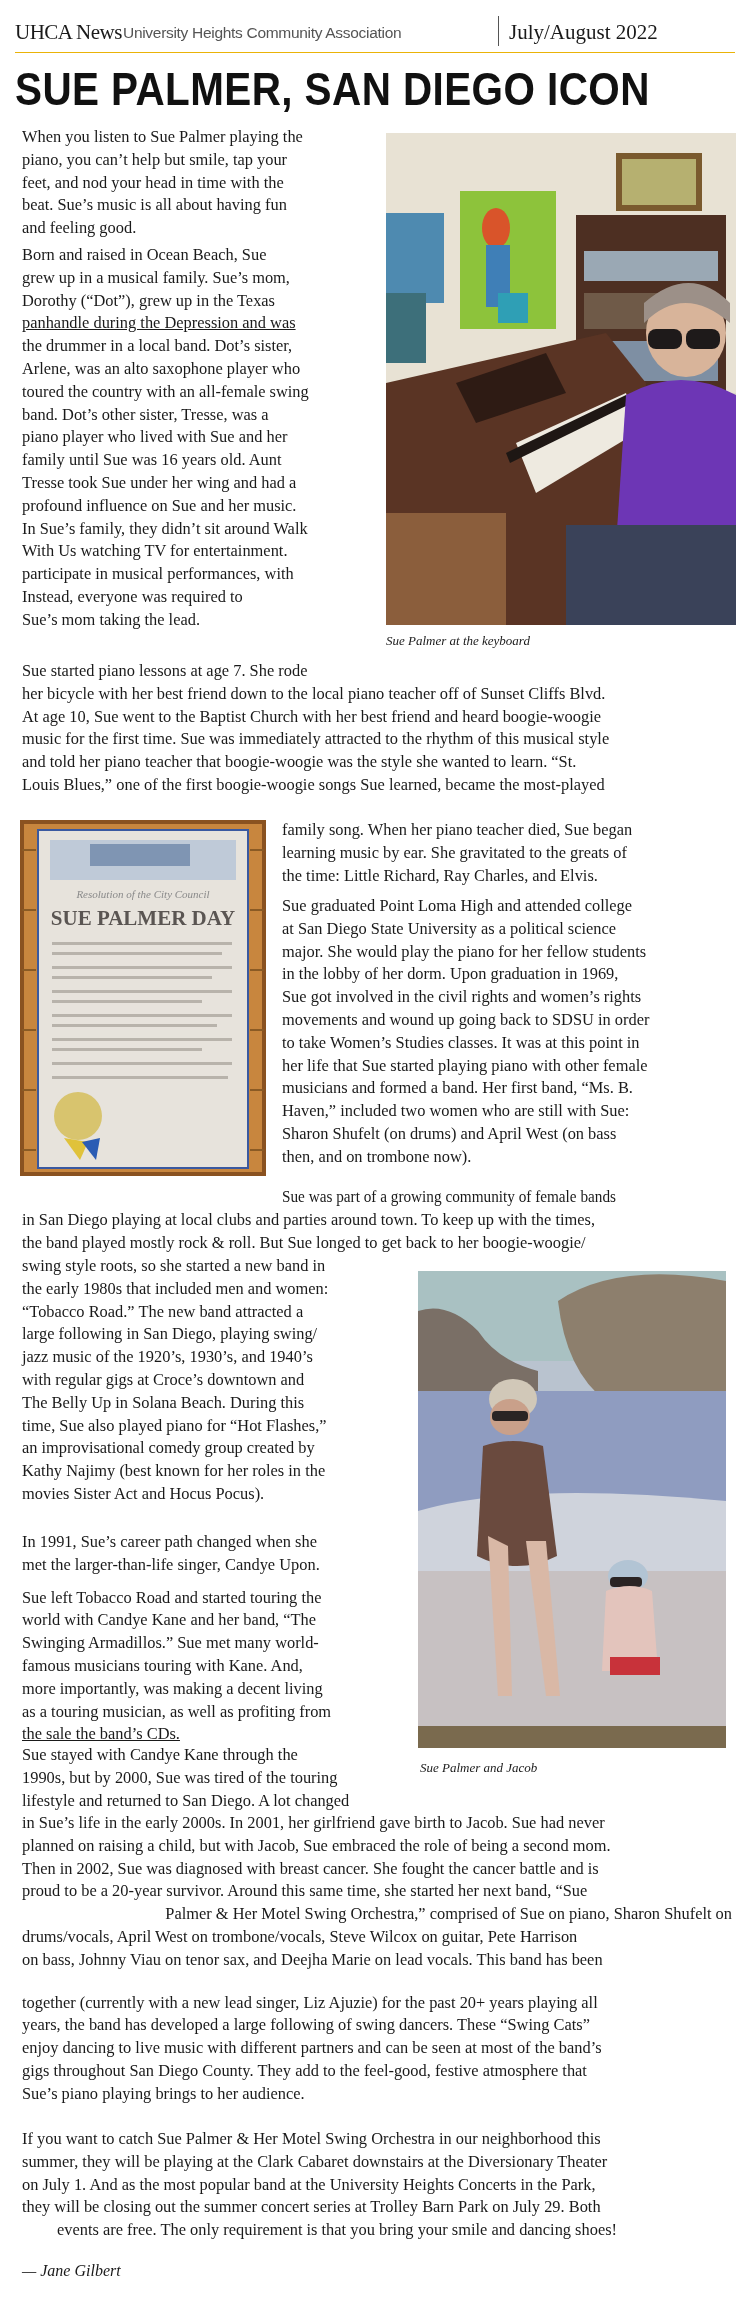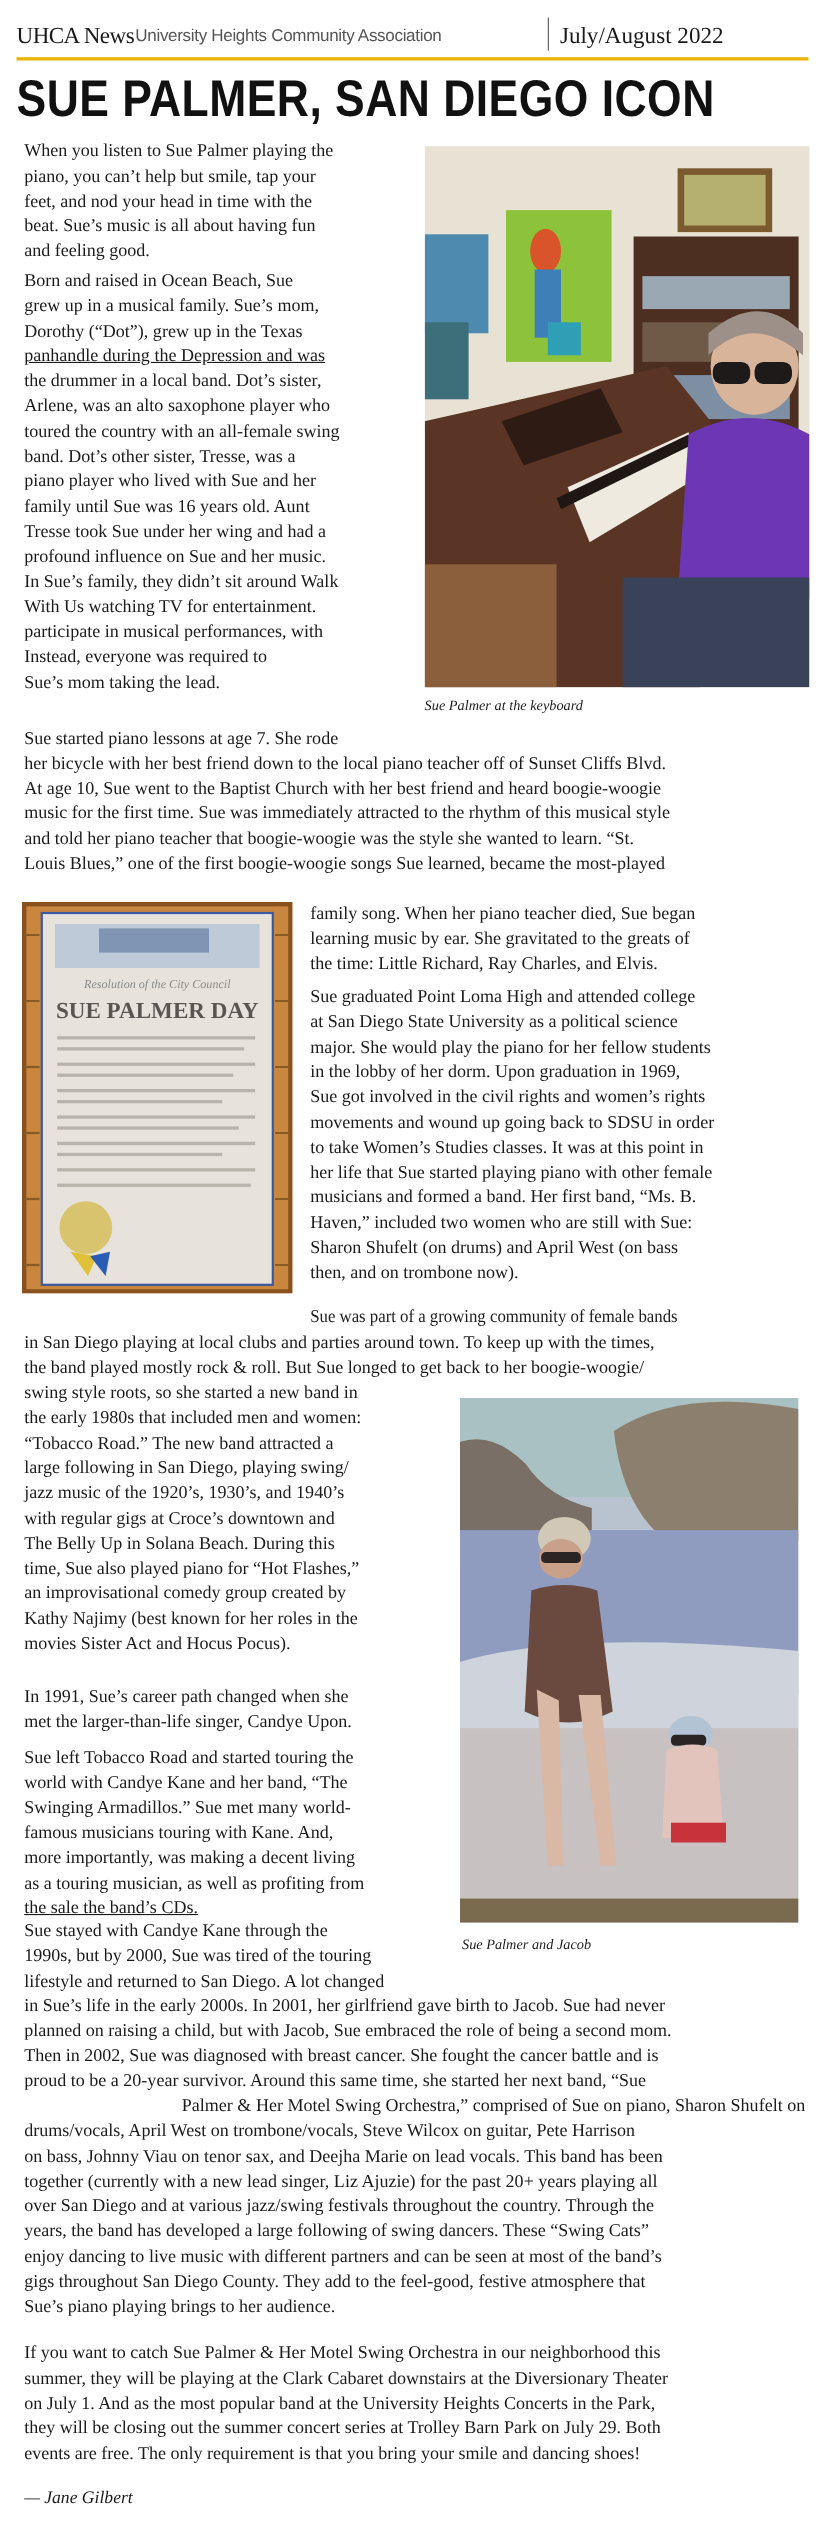--- a/index.html
+++ b/index.html
@@ -1,19 +1,19 @@
 <!DOCTYPE html>
 <html><head>
 <meta charset="utf-8">
 <style>
   html, body { margin: 0; padding: 0; background: #ffffff; }
   body { width: 750px; height: 2308px; overflow: hidden; position: relative; color: #1a1a1a; }
 
   
-  .masthead { position: absolute; left: 15px; top: 14px; width: 720px; height: 38px; border-bottom: 3px solid #eab308; }
+  .masthead { position: absolute; left: 15px; top: 14px; width: 720px; height: 38px; border-bottom: 1px solid #eab308; }
   .mast-pub { position: absolute; left: 0; top: 6px; font-family: "Liberation Serif", serif; font-size: 21px; letter-spacing: -0.5px; color: #1a1a1a; }
   .mast-org { position: absolute; left: 108px; top: 10px; font-family: "Liberation Sans", sans-serif; font-size: 15.5px; color: #555; letter-spacing: -0.3px; }
   .mast-sep { position: absolute; left: 483px; top: 2px; width: 1px; height: 30px; background: #555; }
   .mast-date { position: absolute; left: 494px; top: 6px; font-family: "Liberation Serif", serif; font-size: 21px; color: #1a1a1a; }
 
   .headline { position: absolute; left: 15px; top: 62px; width: 720px; margin: 0; font-family: "Liberation Sans", "DejaVu Sans", sans-serif; font-weight: 700; font-size: 47px; letter-spacing: 0.5px; line-height: 54px; transform: scaleX(0.86); transform-origin: left top; white-space: nowrap; color: #111; }
 
   
   .p { position: absolute; font-family: "Liberation Serif", serif; font-size: 16.4px; line-height: 22.8px; color: #1a1a1a; margin: 0; }
   .p .l { display: block; white-space: nowrap; }
@@ -238,29 +238,28 @@
     <span class="l" style="display: block;"><span style="display: inline-block; transform-origin: left top;">lifestyle and returned to San Diego. A lot changed</span></span>
   </div>
 <div class="p" style="left:22px; top:1812px; width:710px;">
     <span class="l" style="display: block;"><span style="display: inline-block; transform-origin: left top;">in Sue’s life in the early 2000s. In 2001, her girlfriend gave birth to Jacob. Sue had never</span></span>
     <span class="l" style="display: block;"><span style="display: inline-block; transform-origin: left top;">planned on raising a child, but with Jacob, Sue embraced the role of being a second mom.</span></span>
     <span class="l" style="display: block;"><span style="display: inline-block; transform-origin: left top;">Then in 2002, Sue was diagnosed with breast cancer. She fought the cancer battle and is</span></span>
     <span class="l" style="display: block;"><span style="display: inline-block; transform-origin: left top;">proud to be a 20-year survivor. Around this same time, she started her next band, “Sue</span></span>
     <span class="l" style="display: block; text-align: right;"><span style="display: inline-block; transform-origin: left top;">Palmer &amp; Her Motel Swing Orchestra,” comprised of Sue on piano, Sharon Shufelt on</span></span>
     <span class="l" style="display: block;"><span style="display: inline-block; transform-origin: left top;">drums/vocals, April West on trombone/vocals, Steve Wilcox on guitar, Pete Harrison</span></span>
     <span class="l" style="display: block;"><span style="display: inline-block; transform-origin: left top;">on bass, Johnny Viau on tenor sax, and Deejha Marie on lead vocals. This band has been</span></span>
-    <span class="l" style="display: block;"><span style="display: inline-block; transform-origin: left top;">together (currently with a new lead singer, Liz Ajuzie) for the past 20+ years playing all</span></span>
-    <span class="l" style="display: block;"><span style="display: inline-block; transform-origin: left top;">over San Diego and at various jazz/swing festivals throughout the country. Through the</span></span>
+    <span class="l" style="display: block;"><span style="display: inline-block; transform-origin: left top; margin-top: 20px;">together (currently with a new lead singer, Liz Ajuzie) for the past 20+ years playing all</span></span>
     <span class="l" style="display: block;"><span style="display: inline-block; transform-origin: left top;">years, the band has developed a large following of swing dancers. These “Swing Cats”</span></span>
     <span class="l" style="display: block;"><span style="display: inline-block; transform-origin: left top;">enjoy dancing to live music with different partners and can be seen at most of the band’s</span></span>
     <span class="l" style="display: block;"><span style="display: inline-block; transform-origin: left top;">gigs throughout San Diego County. They add to the feel-good, festive atmosphere that</span></span>
     <span class="l" style="display: block;"><span style="display: inline-block; transform-origin: left top;">Sue’s piano playing brings to her audience.</span></span>
   </div>
 
 <div class="p" style="left:22px; top:2128px; width:710px;">
     <span class="l" style="display: block;"><span style="display: inline-block; transform-origin: left top;">If you want to catch Sue Palmer &amp; Her Motel Swing Orchestra in our neighborhood this</span></span>
     <span class="l" style="display: block;"><span style="display: inline-block; transform-origin: left top;">summer, they will be playing at the Clark Cabaret downstairs at the Diversionary Theater</span></span>
     <span class="l" style="display: block;"><span style="display: inline-block; transform-origin: left top;">on July 1. And as the most popular band at the University Heights Concerts in the Park,</span></span>
     <span class="l" style="display: block;"><span style="display: inline-block; transform-origin: left top;">they will be closing out the summer concert series at Trolley Barn Park on July 29. Both</span></span>
-    <span class="l" style="display: block;"><span style="display: inline-block; transform-origin: left top;">events are free. The only requirement is that you bring your smile and dancing shoes!</span></span>
+    <span class="l" style="display: block; margin-left: 35px;"><span style="display: inline-block; transform-origin: left top;">events are free. The only requirement is that you bring your smile and dancing shoes!</span></span>
   </div>
 
 <span class="signature">— Jane Gilbert</span>
 
 </body></html>

